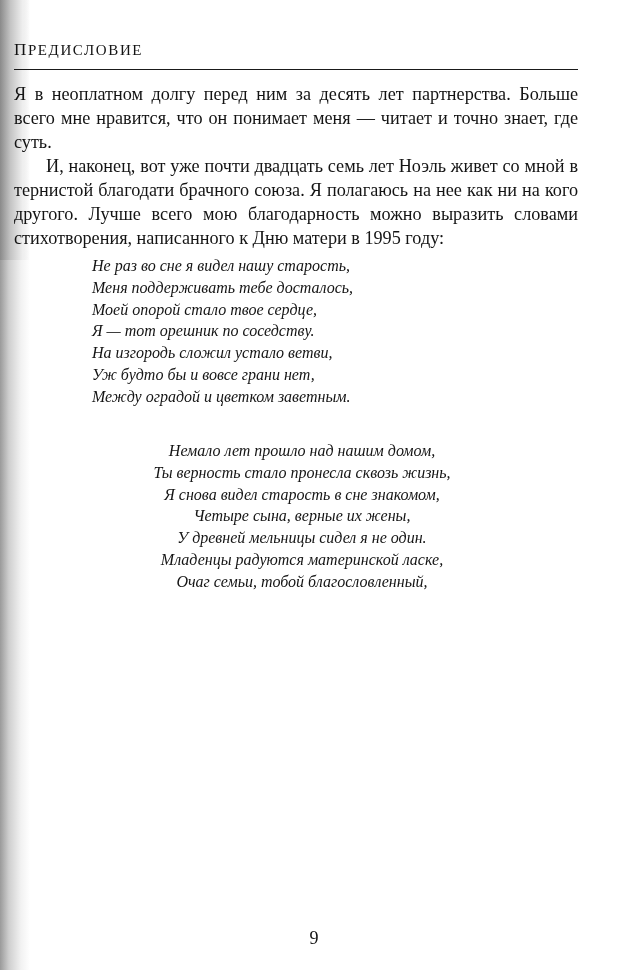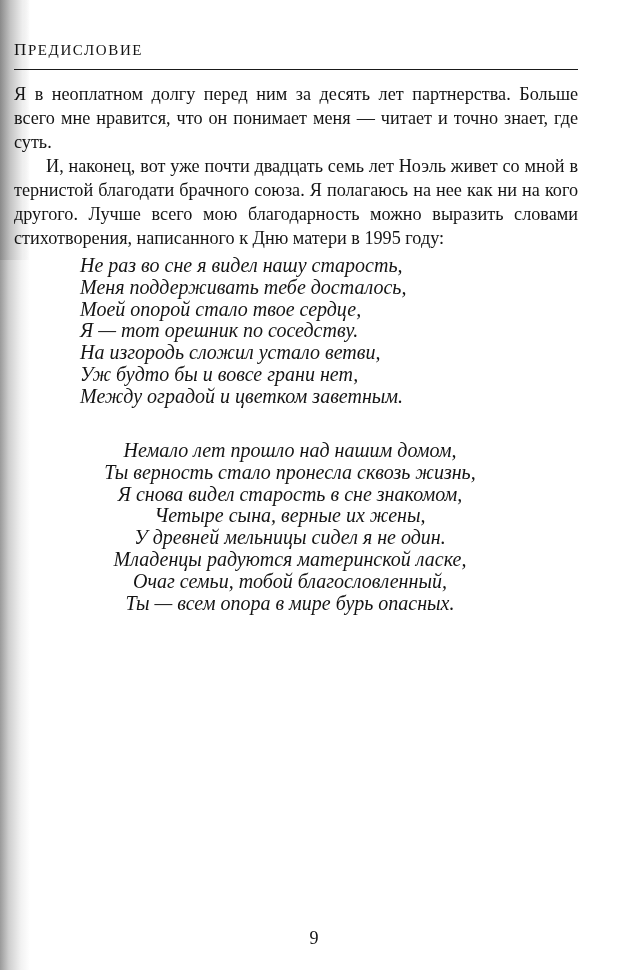--- a/index.html
+++ b/index.html
@@ -27,22 +27,22 @@
       border-top: 1.5px solid #1a1a1a;
     }
     .prose {
       position: absolute; left: 14px; top: 82px; width: 564px;
       font-size: 18.2px; line-height: 24px; text-align: justify;
     }
     .prose p { margin: 0; }
     .prose p.indent { text-indent: 32px; }
     .prose p.last { text-align-last: left; }
     .poem {
-      position: absolute; left: 80px; width: 420px;
-      font-style: italic; font-size: 20px; line-height: 21.8px;
+      position: absolute; left: 92px; width: 420px;
+      font-style: italic; font-size: 16px; line-height: 21.8px;
     }
     .poem .line { display: block; white-space: nowrap; }
     .stanza1 { top: 255px; }
     .stanza2 { top: 440px; text-align: center; }
     .page-number {
       position: absolute; left: 0; width: 628px; top: 928px;
       text-align: center; font-size: 18px;
     }
   </style>
 </head>
@@ -72,16 +72,15 @@
 </div>
 
 <div class="poem stanza2">
   <span class="line">Немало лет прошло над нашим домом,</span>
   <span class="line">Ты верность стало пронесла сквозь жизнь,</span>
   <span class="line">Я снова видел старость в сне знакомом,</span>
   <span class="line">Четыре сына, верные их жены,</span>
   <span class="line">У древней мельницы сидел я не один.</span>
   <span class="line">Младенцы радуются материнской ласке,</span>
   <span class="line">Очаг семьи, тобой благословленный,</span>
-  <span class="line">Ты — всем опора в мире бурь опасных.</span>
 </div>
 
 <div class="page-number">9</div>
 
 </body></html>

